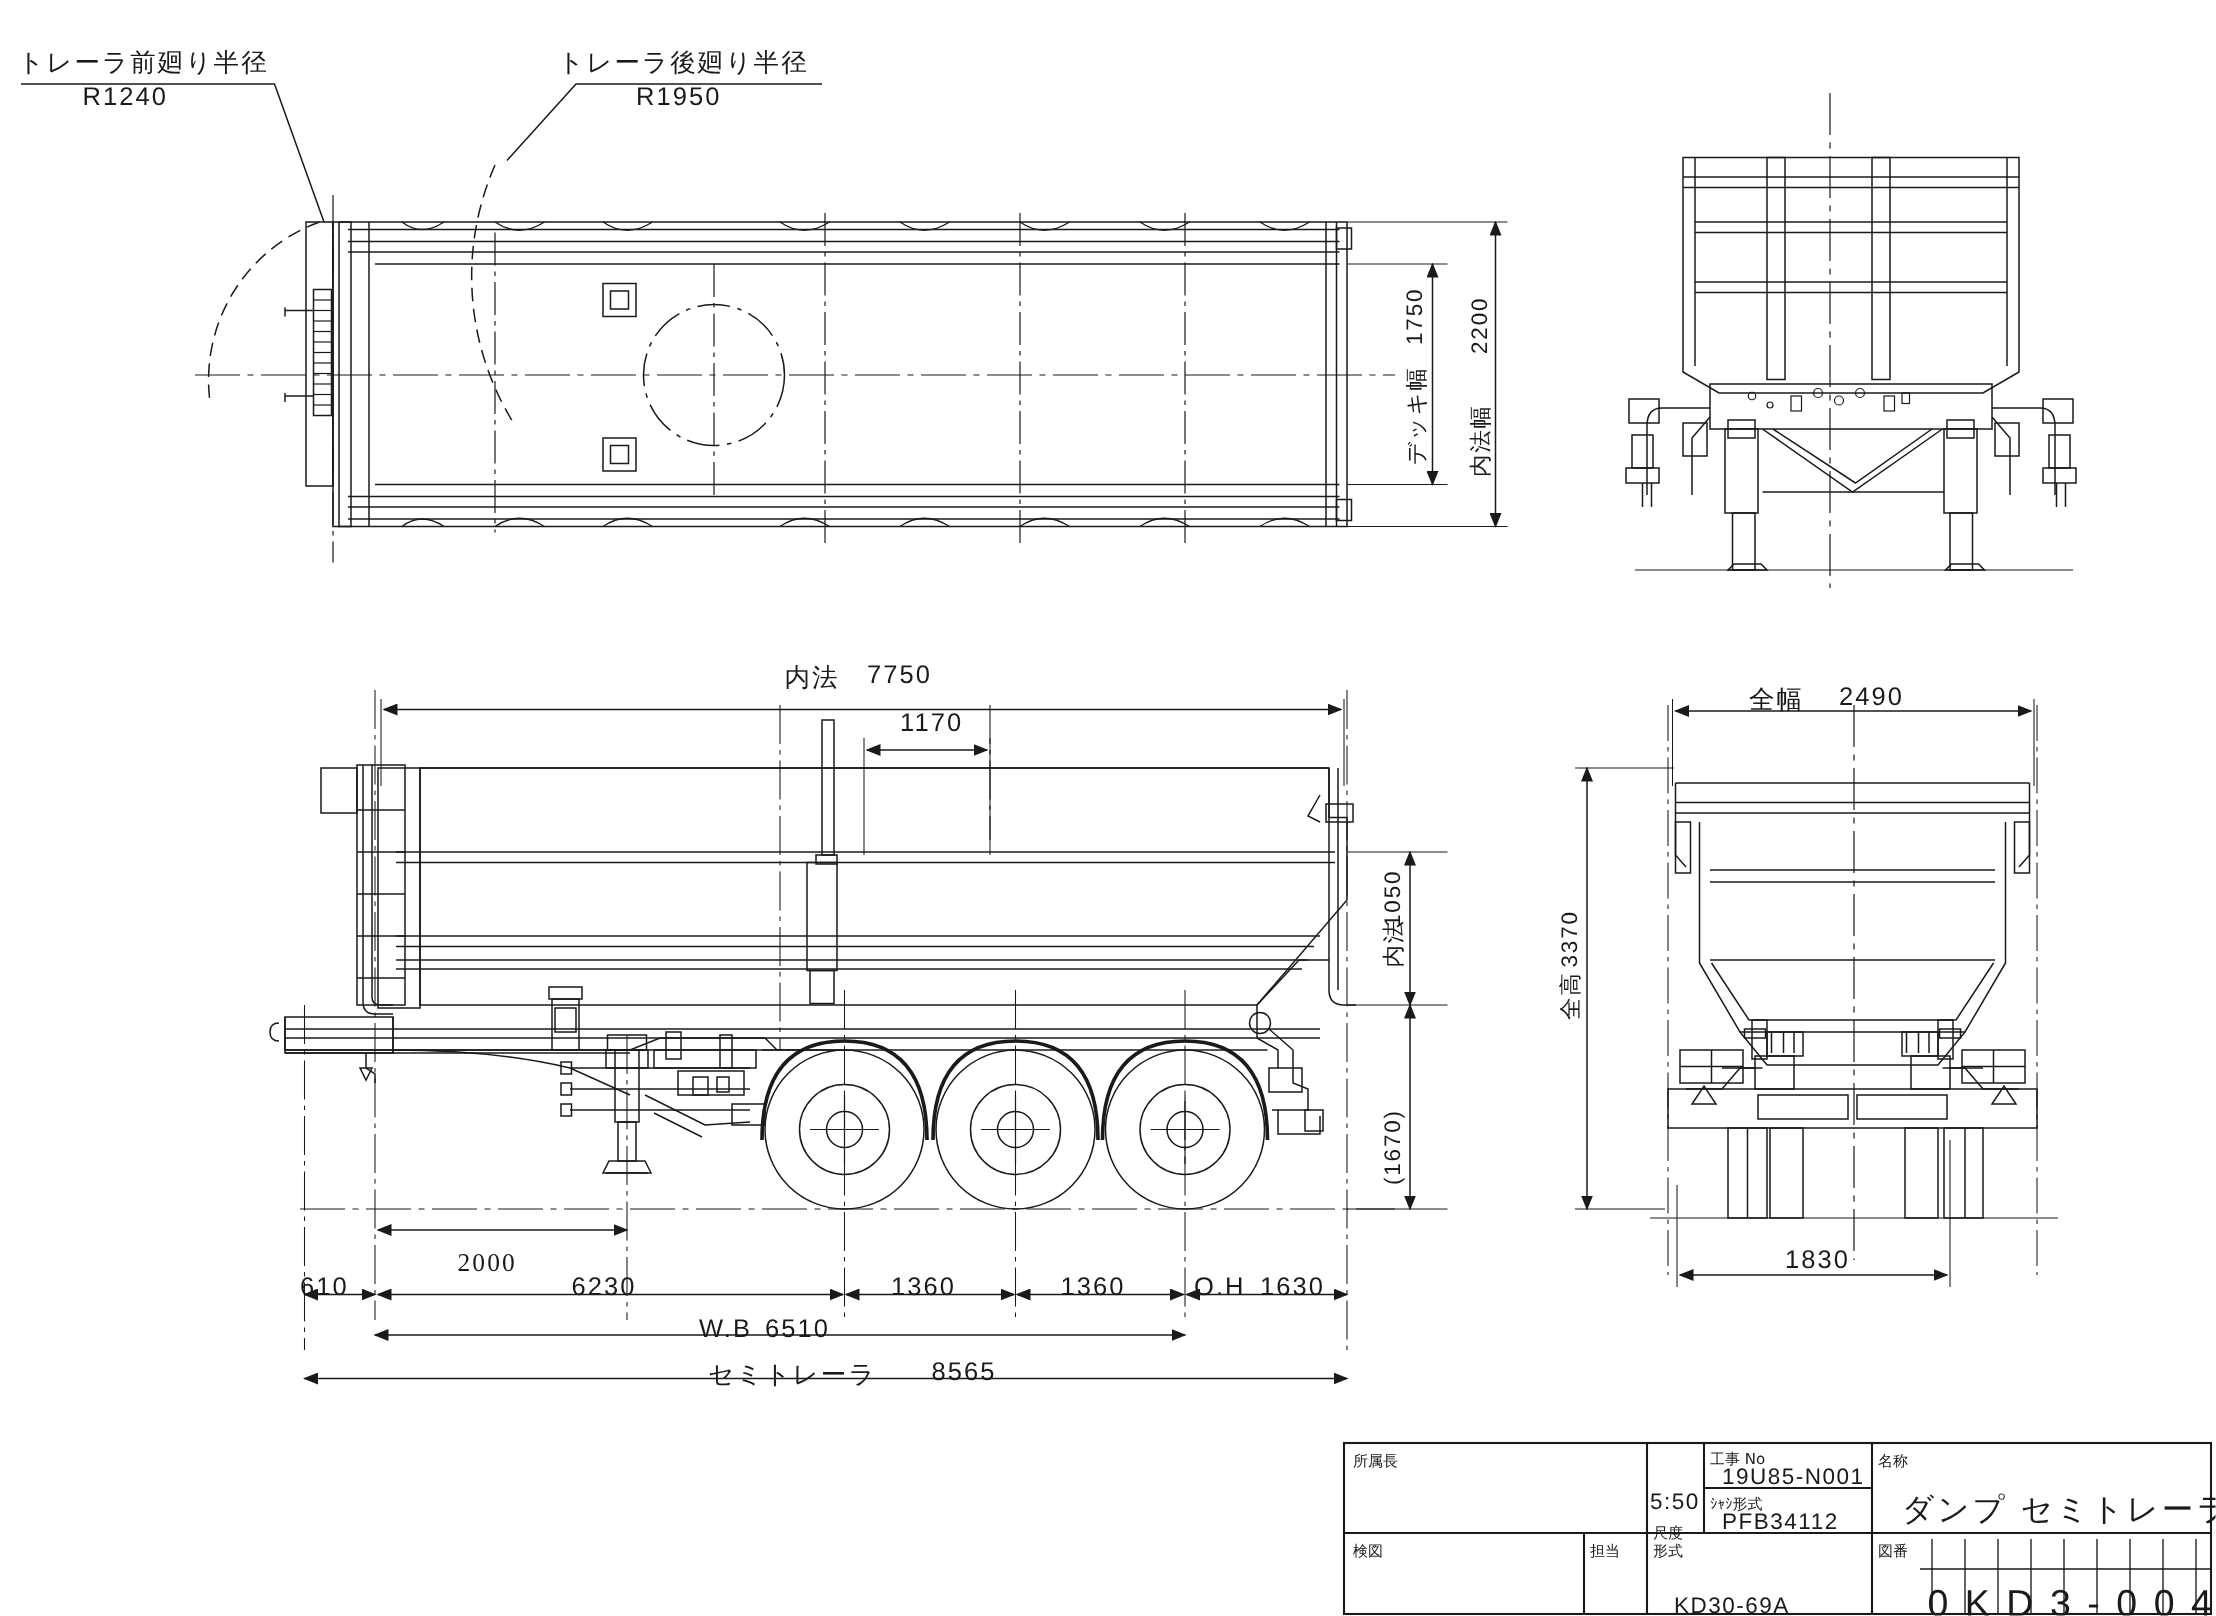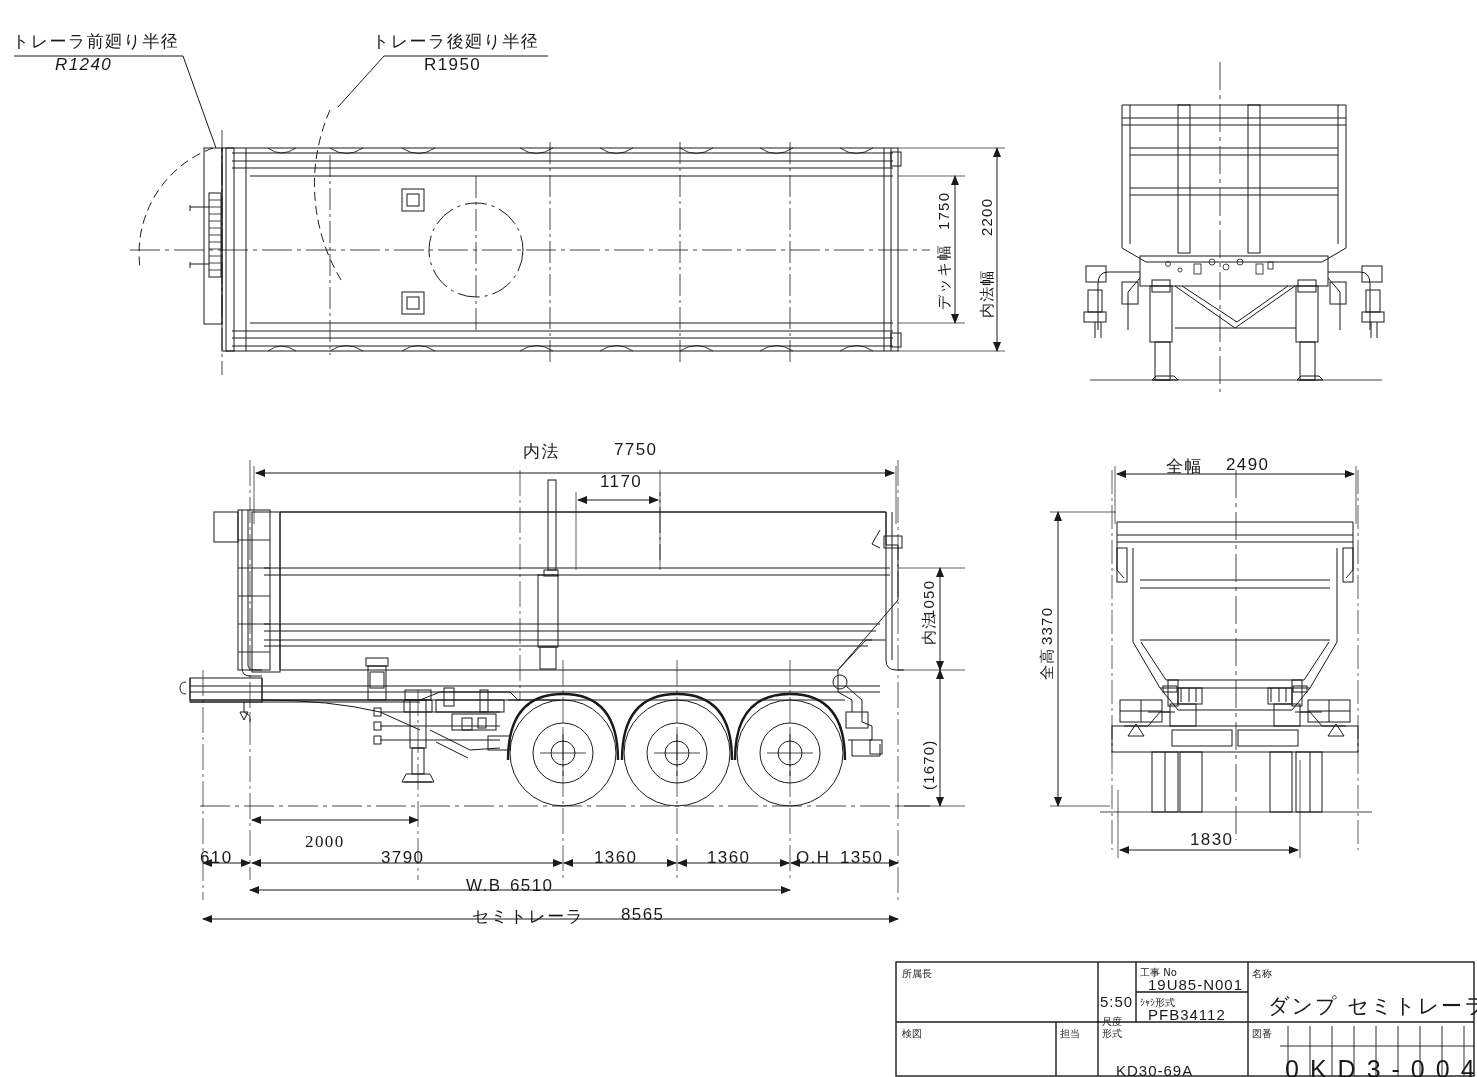--- a/index.html
+++ b/index.html
@@ -435,46 +435,46 @@
       <line x1="1420" y1="1026" x2="1420" y2="1076"></line>
       <line x1="1442" y1="1026" x2="1442" y2="1076"></line>
       <line x1="1464" y1="1026" x2="1464" y2="1076"></line>
       <line x1="1280" y1="1046" x2="1474" y2="1046"></line>
     </g>
   </g>
   </g>
 </svg>
 
 <div class="lbl jp dim" style="left:12px;top:30px;font-size:17px;">トレーラ前廻り半径</div>
-<div class="lbl dim" style="left:55px;top:55px;font-style:italic;">R1240</div>
+<div class="lbl dim" style="left:55px;top:55px;">R1240</div>
 
 <div class="lbl jp dim" style="left:372px;top:30px;font-size:17px;">トレーラ後廻り半径</div>
 <div class="lbl dim" style="left:424px;top:55px;text-align:right;">R1950</div>
 
 <div class="lbl jp dimsm vert" style="left:935px;top:310px;">デッキ幅</div>
 <div class="lbl dimsm vert" style="left:935px;top:230px;">1750</div>
 <div class="lbl jp dimsm vert" style="left:978px;top:318px;">内法幅</div>
 <div class="lbl dimsm vert" style="left:978px;top:236px;">2200</div>
 
 <div class="lbl jp dim" style="left:523px;top:440px;">内法</div>
-<div class="lbl dim" style="left:578px;top:440px;margin-left:36px;">7750</div>
+<div class="lbl dim" style="left:578px;top:440px;">7750</div>
 <div class="lbl dim" style="left:600px;top:472px;">1170</div>
 
 <div class="lbl jp dimsm vert" style="left:920px;top:645px;">内法</div>
 <div class="lbl dimsm vert" style="left:920px;top:618px;">1050</div>
 <div class="lbl dimsm vert" style="left:920px;top:790px;">(1670)</div>
 
 <div class="lbl dim" style="left:305px;top:832px;font-family:Liberation Serif, serif;">2000</div>
 
 <div class="lbl dim" style="left:200px;top:848px;">610</div>
-<div class="lbl dim" style="left:381px;top:848px;">3790</div>
+<div class="lbl dim" style="left:381px;top:848px;">6230</div>
 <div class="lbl dim" style="left:594px;top:848px;">1360</div>
 <div class="lbl dim" style="left:707px;top:848px;">1360</div>
 <div class="lbl dim" style="left:796px;top:848px;">O.H</div>
-<div class="lbl dim" style="left:840px;top:848px;">1350</div>
+<div class="lbl dim" style="left:840px;top:848px;">1630</div>
 
 <div class="lbl dim" style="left:466px;top:876px;">W.B</div>
 <div class="lbl dim" style="left:510px;top:876px;">6510</div>
 
 <div class="lbl jp dim" style="left:472px;top:905px;">セミトレーラ</div>
 <div class="lbl dim" style="left:573px;top:905px;margin-left:48px;">8565</div>
 
 <div class="lbl jp dim" style="left:1166px;top:455px;">全幅</div>
 <div class="lbl dim" style="left:1226px;top:455px;">2490</div>
 <div class="lbl jp dimsm vert" style="left:1038px;top:680px;">全高</div>

